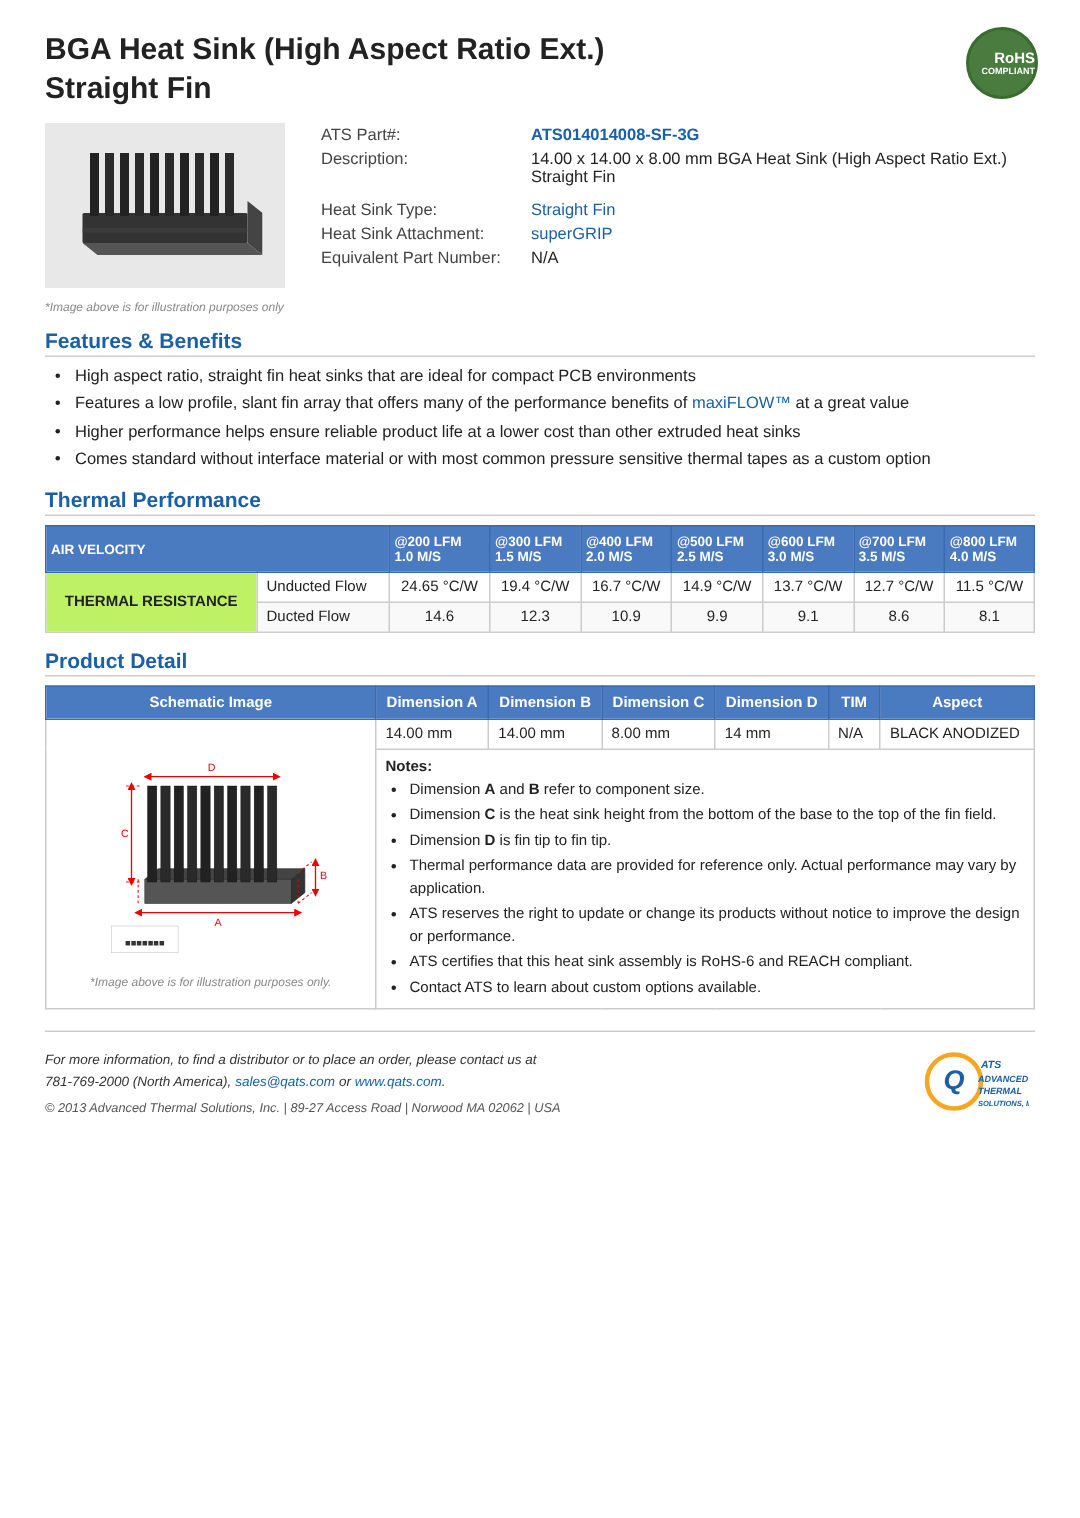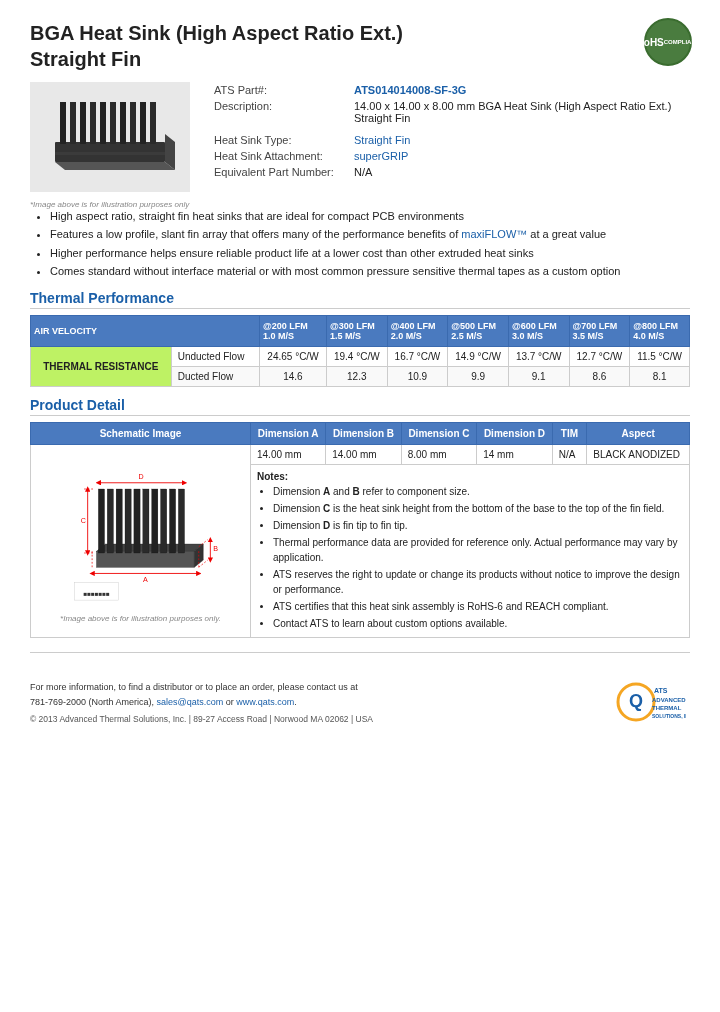--- a/index.html
+++ b/index.html
@@ -32,22 +32,22 @@
       right: 28px;
       width: 48px;
       height: 48px;
     }
     .rohs-circle {
       width: 48px;
       height: 48px;
       border-radius: 50%;
       background: #4a7c3f;
       display: flex;
-      flex-direction: row;
-      align-items: center;
+      flex-direction: column;
+      align-items: flex-end;
       justify-content: center;
       color: #fff;
       font-size: 8px;
       font-weight: bold;
       border: 2px solid #3a6c2f;
     }
     .rohs-circle .rohs-text { font-size: 10px; font-weight: bold; }
     .rohs-circle .compliant-text { font-size: 6px; }
 
     
@@ -151,21 +151,22 @@
     .notes-section ul { margin-left: 16px; }
     .notes-section ul li { margin-bottom: 2px; }
     .notes-bold { font-weight: bold; }
 
     
     .footer-divider { border-top: 1px solid #ccc; margin: 14px 0 6px 0; }
     .footer-section {
       display: flex;
       justify-content: space-between;
       align-items: flex-end;
-      margin-top: 24px;
+      margin-top: 8px;
+      font-style: italic;
     }
     .footer-left { font-size: 9px; color: #333; line-height: 1.6; }
     .footer-left a { color: #1a5fa8; text-decoration: none; }
     .footer-copyright { font-size: 8.5px; color: #555; margin-top: 4px; }
     .ats-logo-area { display: flex; align-items: center; }
     .ats-q-logo {
       width: 70px;
       height: 50px;
       margin-right: 4px;
     }
@@ -236,20 +237,21 @@
         <tr>
           <td class="label-col">Equivalent Part Number:</td>
           <td class="value-col black">N/A</td>
         </tr>
       </tbody>
         </table>
     </div>
   </div>
   <div class="image-caption">*Image above is for illustration purposes only</div>
 
+  <div class="section-heading">Features &amp; Benefits</div>
   <ul class="features-list">
     <li>High aspect ratio, straight fin heat sinks that are ideal for compact PCB environments</li>
     <li>Features a low profile, slant fin array that offers many of the performance benefits of <span class="link-blue">maxiFLOW™</span> at a great value</li>
     <li>Higher performance helps ensure reliable product life at a lower cost than other extruded heat sinks</li>
     <li>Comes standard without interface material or with most common pressure sensitive thermal tapes as a custom option</li>
   </ul>
 
   <div class="section-heading">Thermal Performance</div>
   <table class="thermal-table">
     <thead>

